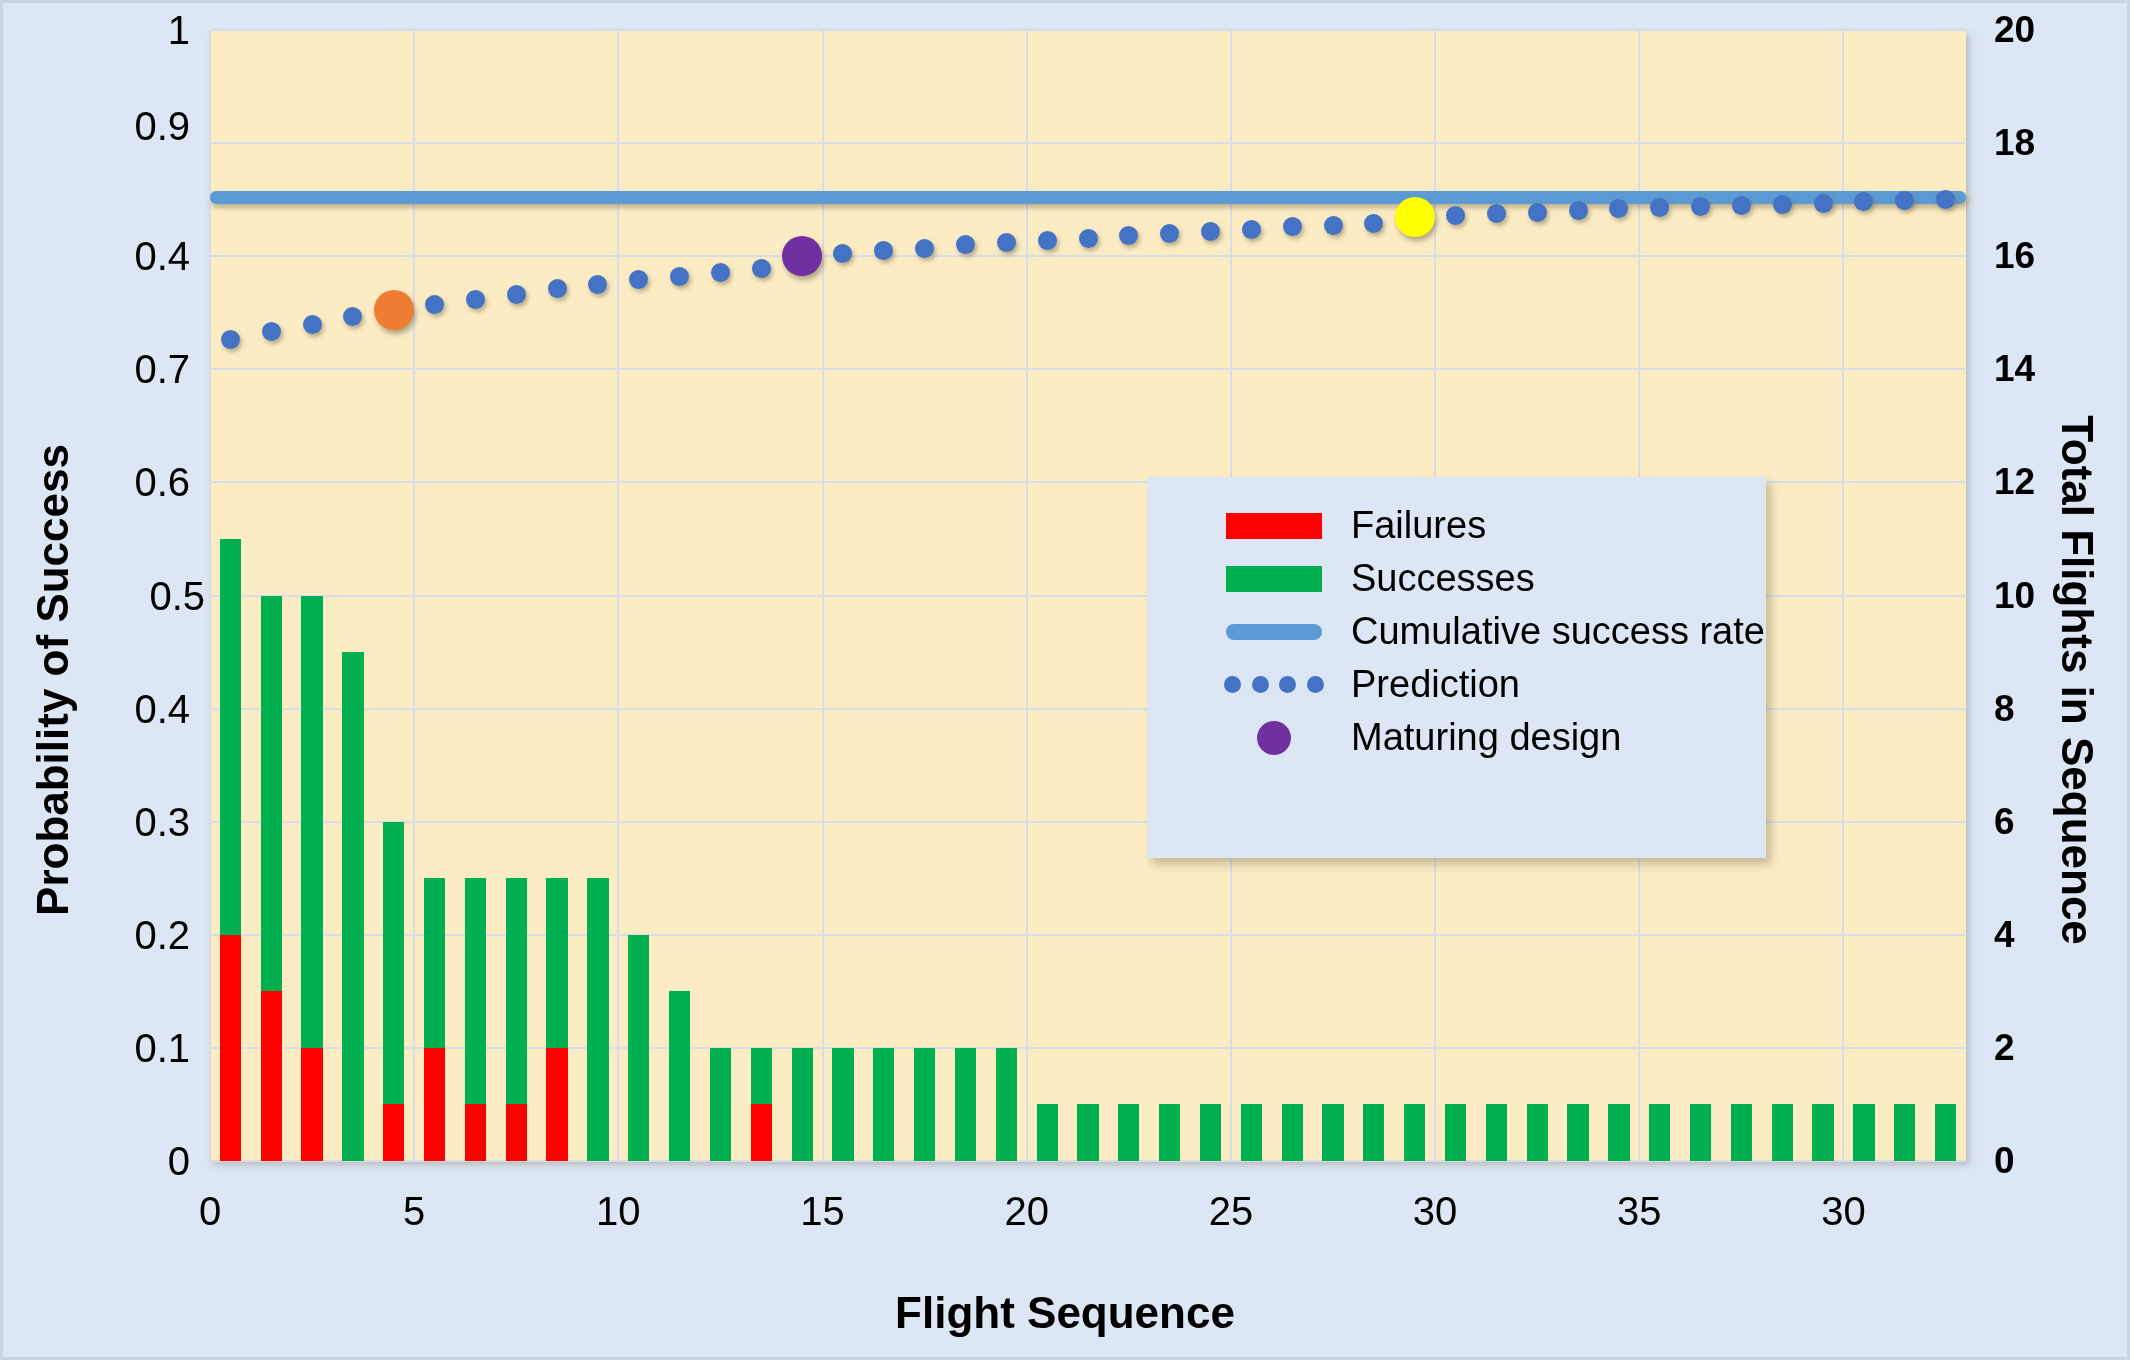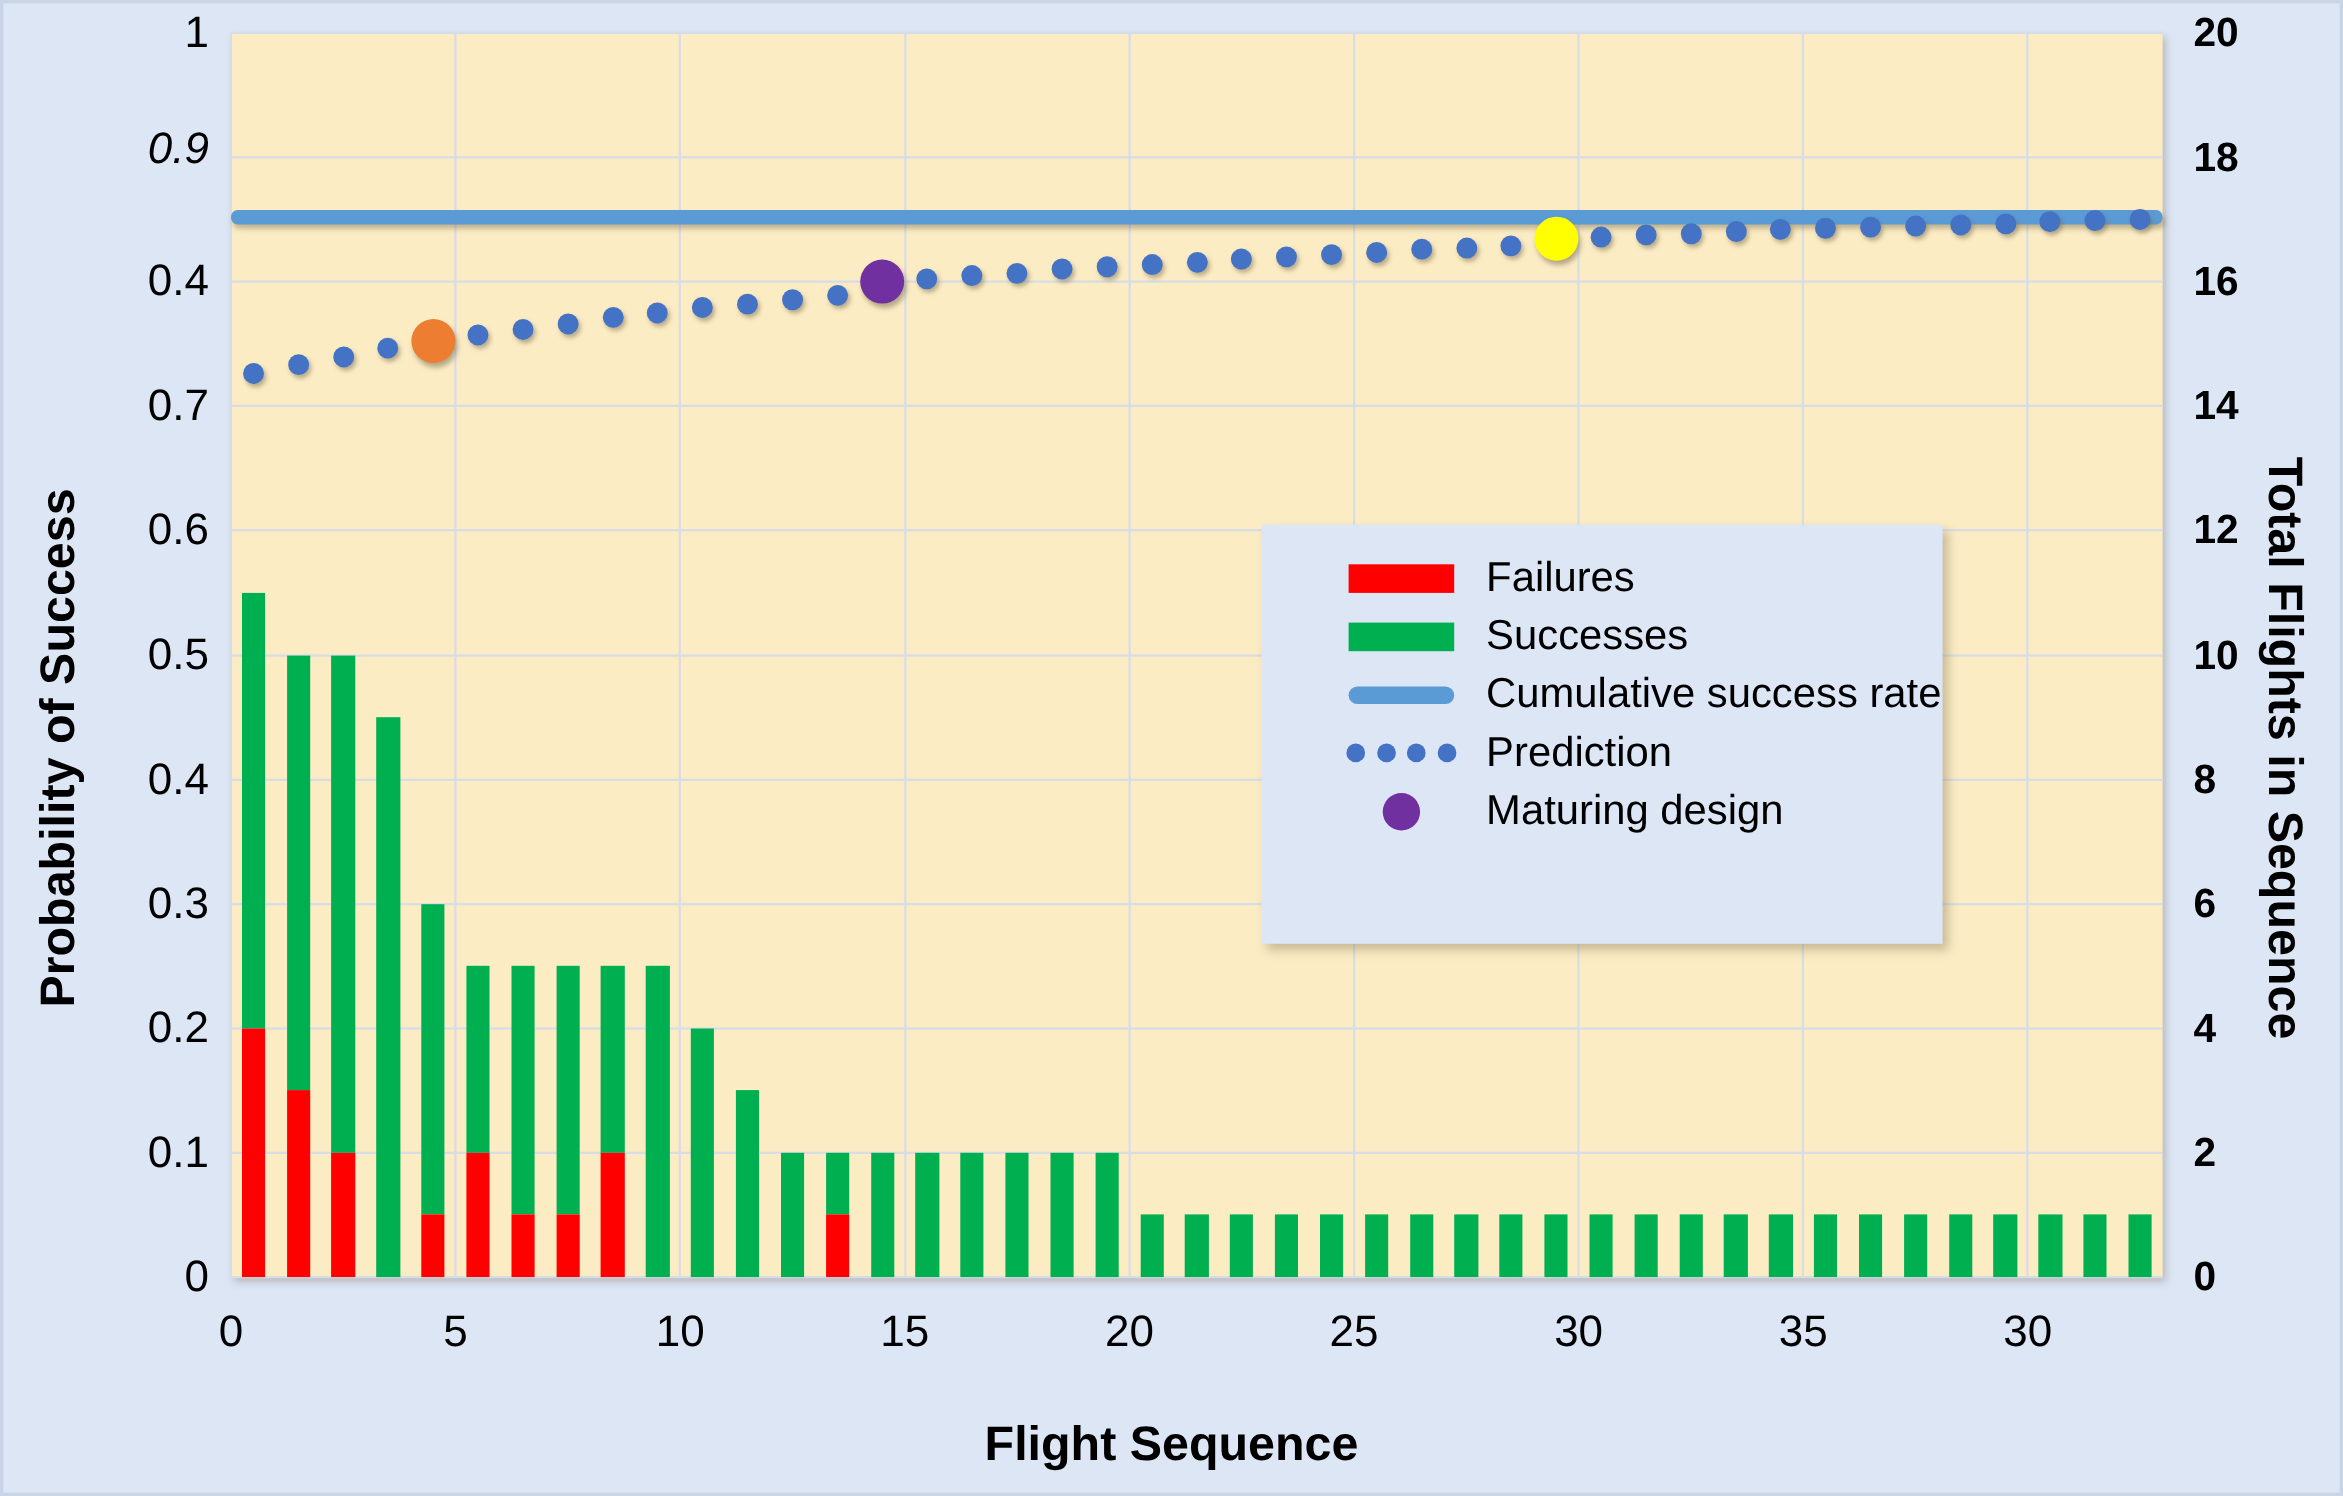--- a/index.html
+++ b/index.html
@@ -395,25 +395,25 @@
         </div>
       </div>
   </div>
 
   <div id="yticks-left">
       <div class="ytick-left" style="left: 67px; top: 1158px;">0</div>
       <div class="ytick-left" style="left: 67px; top: 1044.9px;">0.1</div>
       <div class="ytick-left" style="left: 67px; top: 931.8px;">0.2</div>
       <div class="ytick-left" style="left: 67px; top: 818.7px;">0.3</div>
       <div class="ytick-left" style="left: 67px; top: 705.6px;">0.4</div>
-      <div class="ytick-left" style="left: 67px; top: 592.5px;">0.5</div>
+      <div class="ytick-left" style="left: 82px; top: 592.5px;">0.5</div>
       <div class="ytick-left" style="left: 67px; top: 479.4px;">0.6</div>
       <div class="ytick-left" style="left: 67px; top: 366.3px;">0.7</div>
       <div class="ytick-left" style="left: 67px; top: 253.2px;">0.4</div>
-      <div class="ytick-left" style="left: 67px; top: 133px; font-style: italic;">0.9</div>
+      <div class="ytick-left" style="left: 67px; top: 123px;">0.9</div>
       <div class="ytick-left" style="left: 67px; top: 27px;">1</div>
     </div>
   <div id="yticks-right">
       <div class="ytick-right" style="left: 1991px; top: 1158px;">0</div>
       <div class="ytick-right" style="left: 1991px; top: 1044.9px;">2</div>
       <div class="ytick-right" style="left: 1991px; top: 931.8px;">4</div>
       <div class="ytick-right" style="left: 1991px; top: 818.7px;">6</div>
       <div class="ytick-right" style="left: 1991px; top: 705.6px;">8</div>
       <div class="ytick-right" style="left: 1991px; top: 592.5px;">10</div>
       <div class="ytick-right" style="left: 1991px; top: 479.4px;">12</div>

